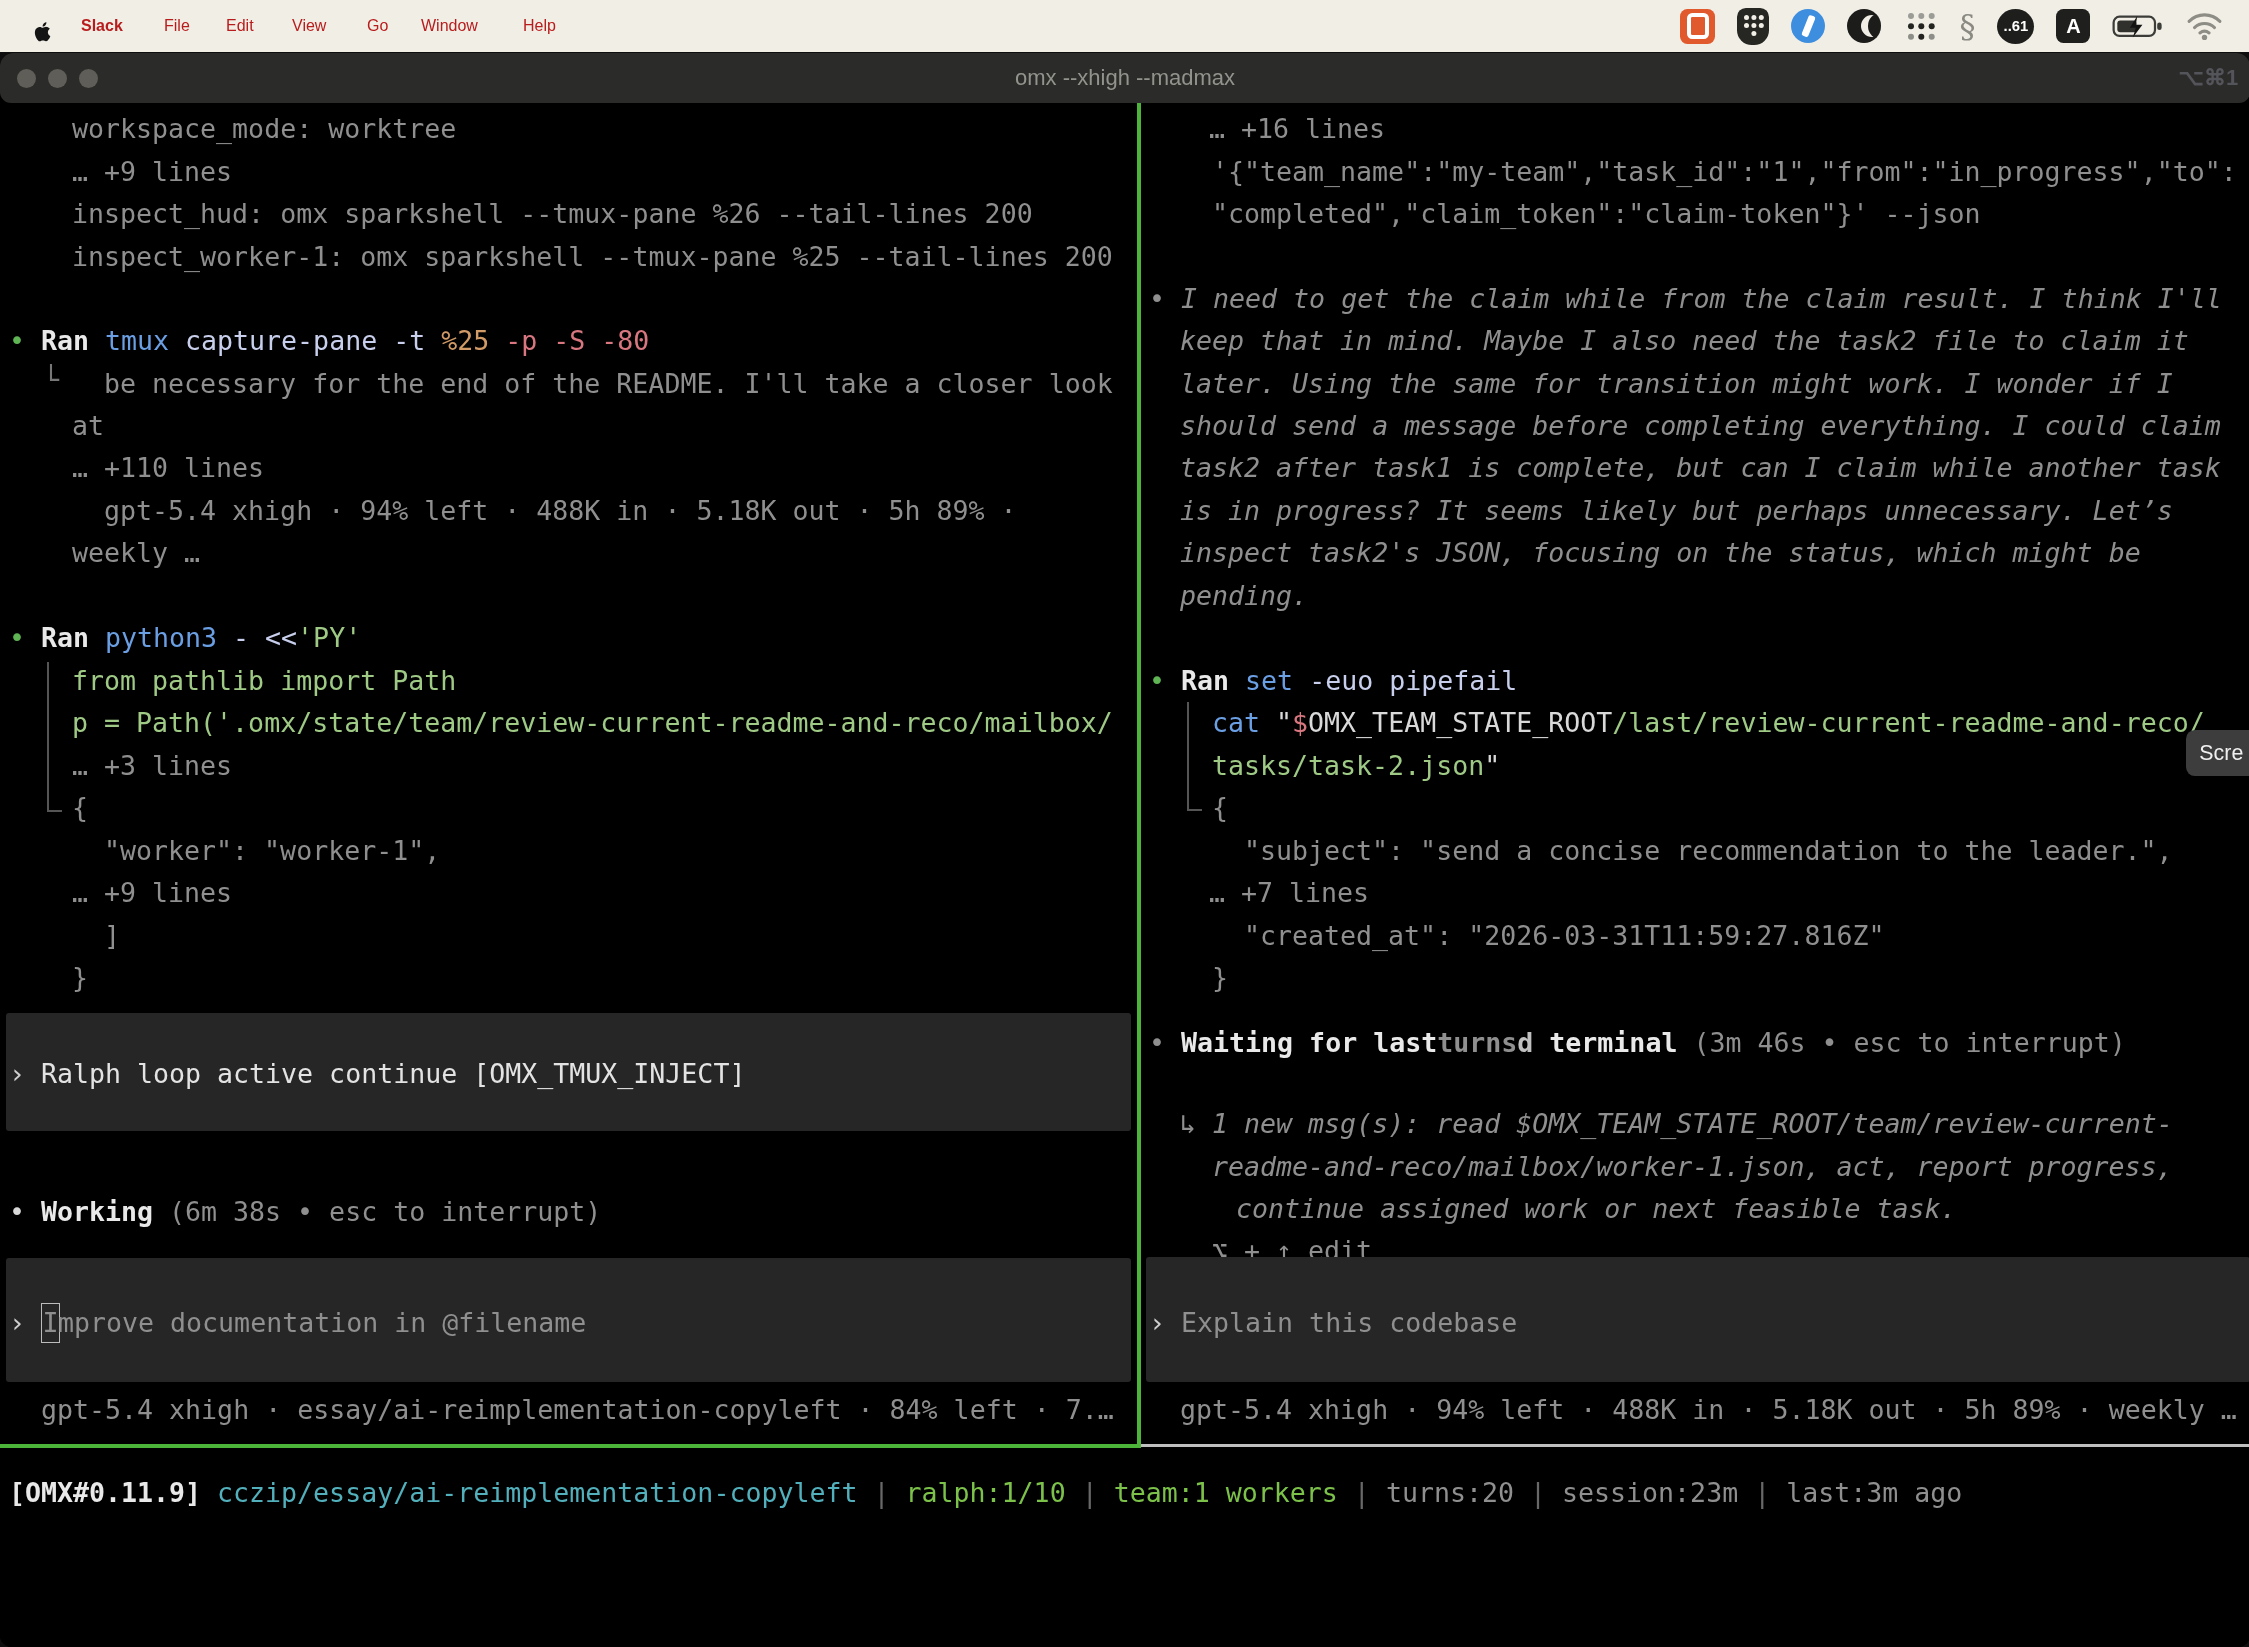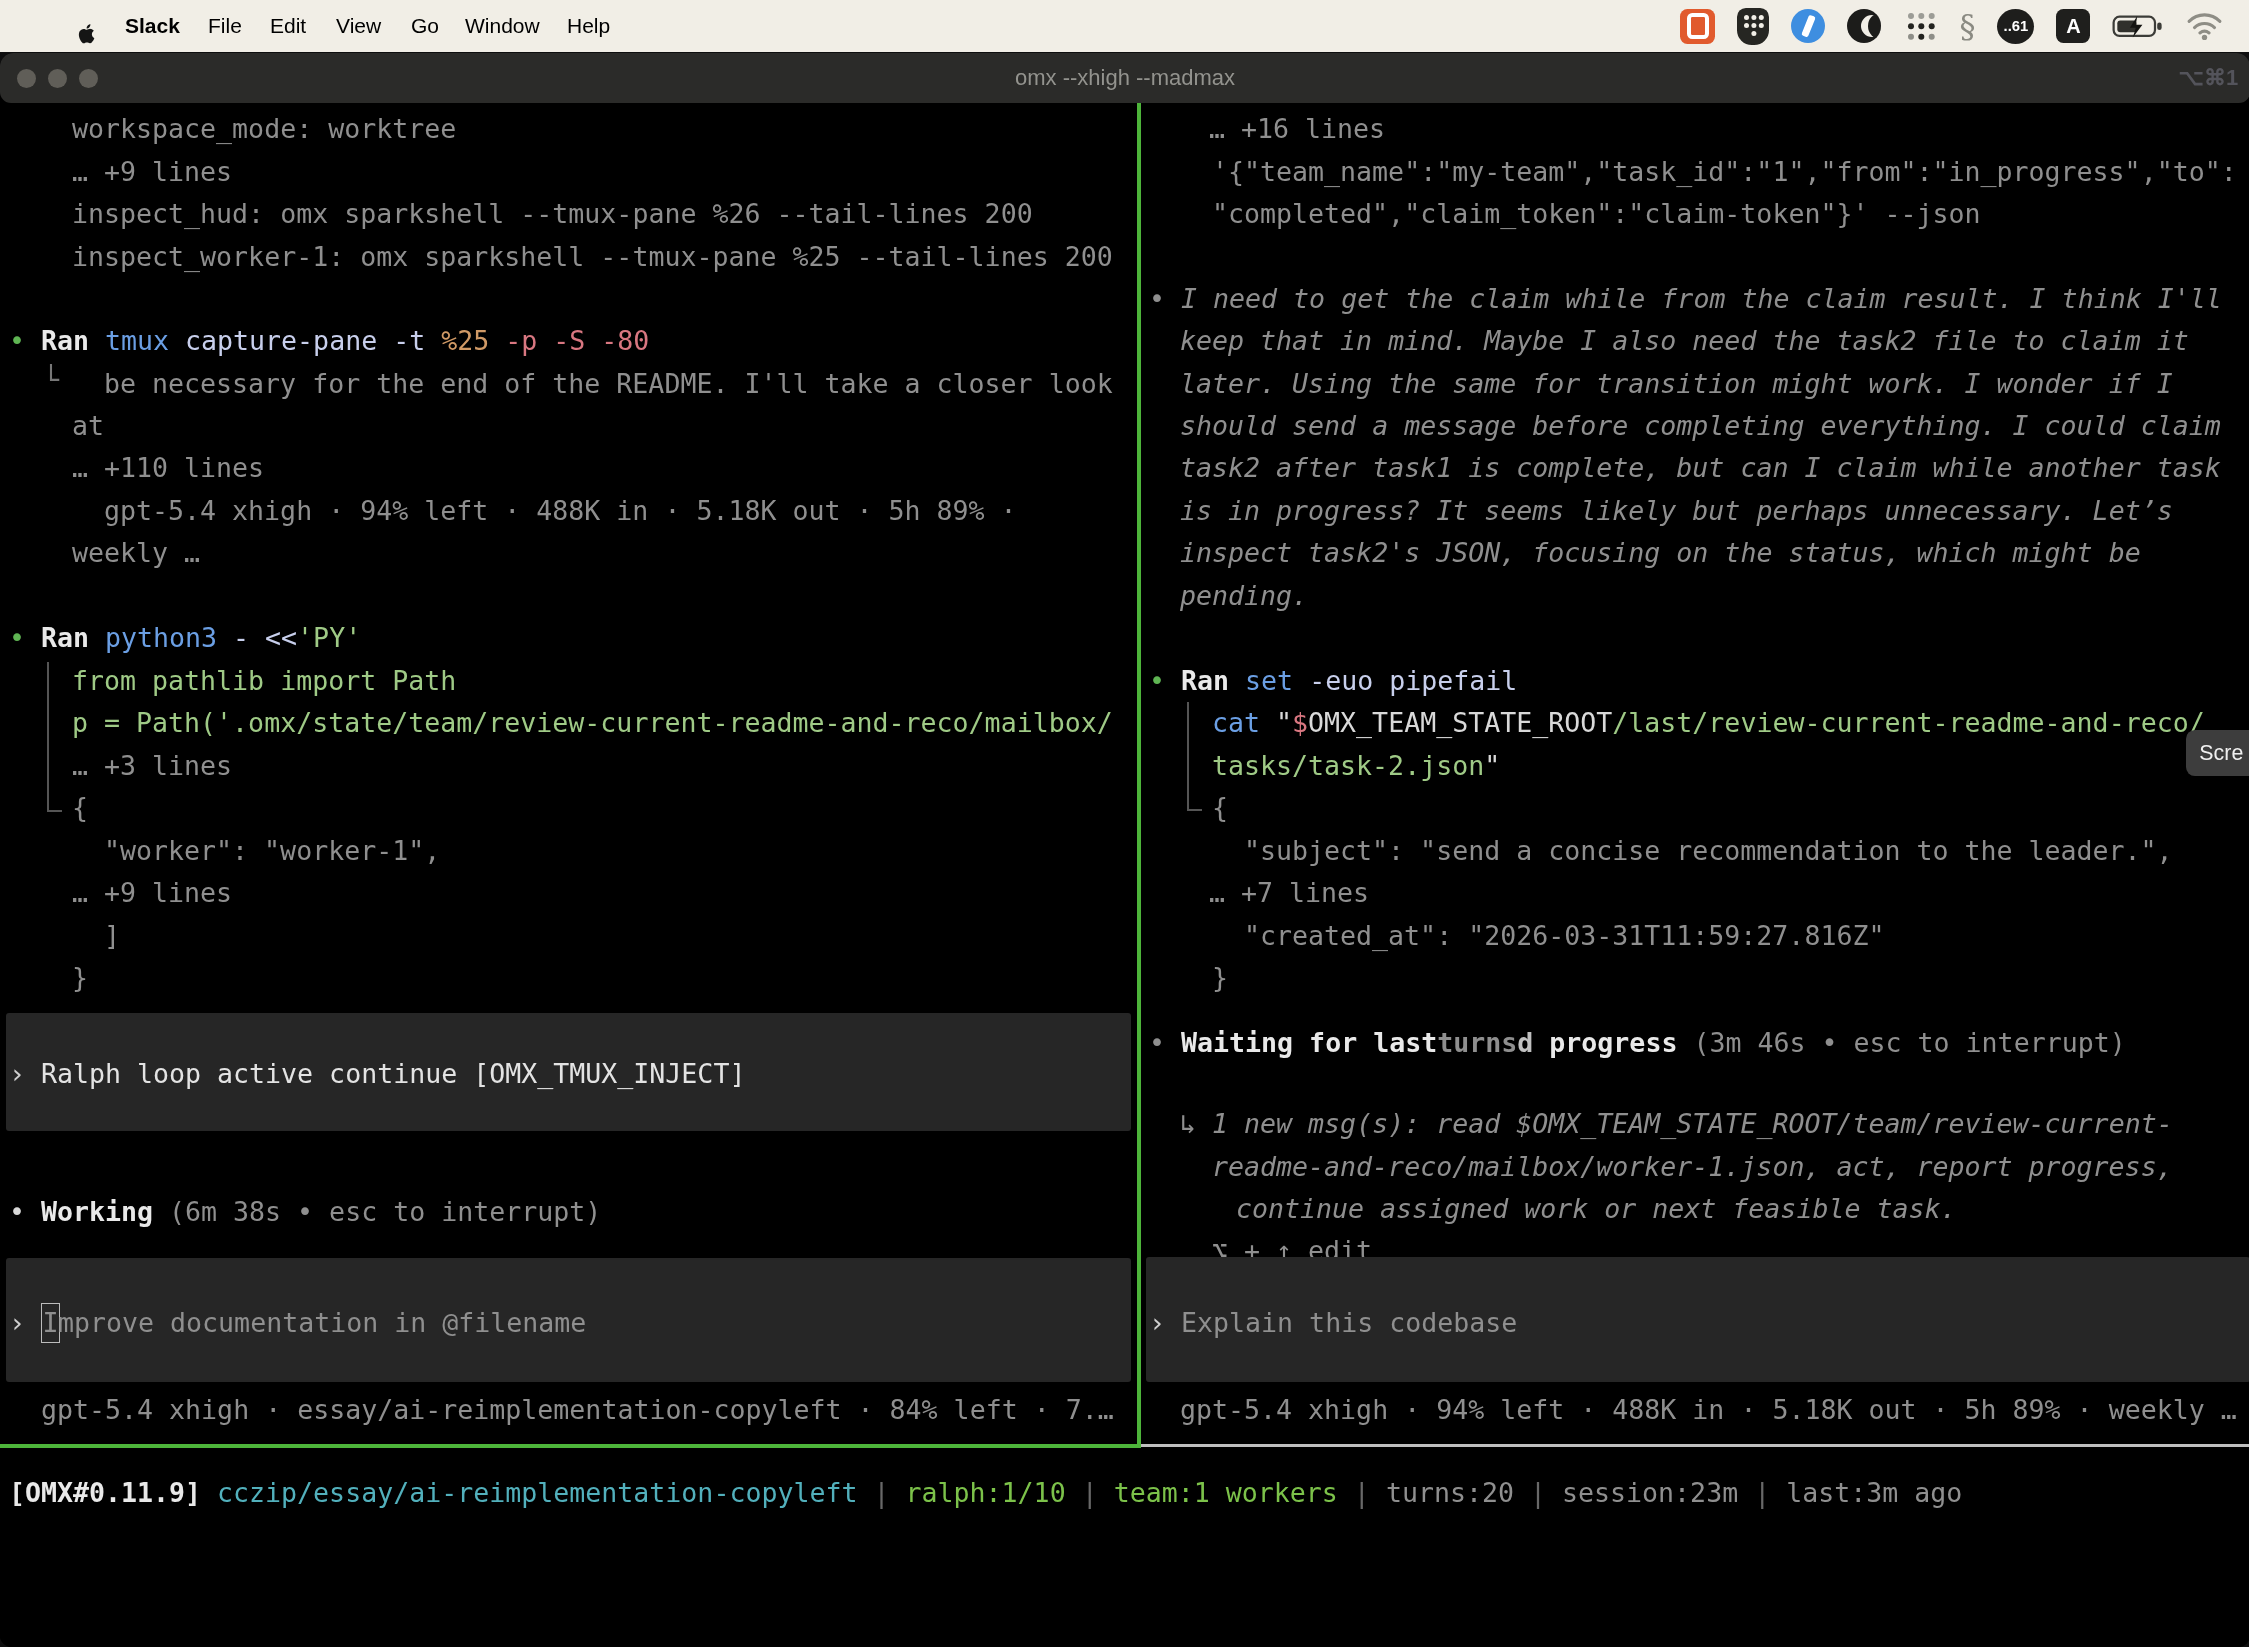--- a/index.html
+++ b/index.html
@@ -1,21 +1,21 @@
 <!DOCTYPE html>
 <html style="font-size:11.8px"><head>
 <meta charset="utf-8">
 <style>
   html,body{margin:0;padding:0;background:#111;}
   #screen{position:relative;width:2250px;height:1648px;background:#0e0e0e;overflow:hidden;}
 
   
   #menubar{position:absolute;left:0;top:0;width:2250px;height:52px;background:#f1eee6;}
   .mi{position:absolute;top:0;height:52px;line-height:52px;font-family:"Liberation Sans",sans-serif;
-      font-size:21px;color:#000000;margin-left:44px;}
+      font-size:16px;color:#b91c1c;}
   .mi.app{font-weight:700;}
   #mb-icons{position:absolute;right:26.6px;top:0;height:52px;display:flex;align-items:center;gap:22px;}
   .mbi{position:relative;display:flex;align-items:center;justify-content:center;}
 
   .icon-chat{width:35px;height:35px;background:#e15a2d;border-radius:7.4px;display:flex;align-items:center;justify-content:center;}
   .icon-chat .bub{width:14.8px;height:17.7px;border:4.4px solid #fff;border-radius:5.2px;}
   .icon-shield{width:32px;height:37px;background:#262622;border-radius:8.9px 8.9px 14.8px 14.8px;position:relative;}
   .icon-shield .dots{position:absolute;left:6.6px;top:7.4px;width:5.2px;height:5.2px;border-radius:50%;background:#f1eee6;
       box-shadow:7.4px 0 0 #f1eee6,14.8px 0 0 #f1eee6,0 8px 0 #f1eee6,7.4px 8px 0 #f1eee6,14.8px 8px 0 #f1eee6,7.4px 16px 0 #f1eee6;}
   .icon-bluecircle{width:34px;height:34px;border-radius:50%;background:#3e8ee0;position:relative;overflow:hidden;}
@@ -198,21 +198,21 @@
       <div class="ln" style="left:1149px;top:561px;"><span class="gb">• </span><span class="wh b">Ran </span><span class="bl">set </span><span class="lv">-euo pipefail</span></div>
       <div class="lshape" style="left:1187px;top:599px;width:13.3px;height:107px;"></div>
       <div class="ln" style="left:1212px;top:603px;"><span class="bl">cat </span><span style="color:#d9d9d9;">"</span><span class="rd">$</span><span style="color:#d9d9d9;">OMX_TEAM_STATE_ROOT</span><span class="gn">/last/review-current-readme-and-reco/</span></div>
       <div class="ln" style="left:1212px;top:646px;"><span class="gn">tasks/task-2.json</span><span style="color:#d9d9d9;">"</span></div>
       <div class="ln" style="left:1212px;top:688px;">{</div>
       <div class="ln" style="left:1244px;top:731px;">"subject": "send a concise recommendation to the leader.",</div>
       <div class="ln" style="left:1209px;top:773px;">… +7 lines</div>
       <div class="ln" style="left:1244px;top:816px;">"created_at": "2026-03-31T11:59:27.816Z"</div>
       <div class="ln" style="left:1212px;top:858px;">}</div>
 
-      <div class="ln" style="left:1149px;top:923px;"><span>• </span><span class="wh b">Waiting for last</span><span class="shim b">turns</span><span class="halfwh b">d </span><span class="wh b">progress</span><span class="dimm"> (3m 46s • esc to interrupt)</span></div>
+      <div class="ln" style="left:1149px;top:923px;"><span>• </span><span class="wh b">Waiting for last</span><span class="shim b">turns</span><span class="halfwh b">d </span><span class="wh b">terminal</span><span class="dimm"> (3m 46s • esc to interrupt)</span></div>
 
       <div class="ln" style="left:1180px;top:1004px;"><span>↳ </span><span class="it">1 new msg(s): read $OMX_TEAM_STATE_ROOT/team/review-current-</span></div>
       <div class="ln it" style="left:1212px;top:1047px;">readme-and-reco/mailbox/worker-1.json, act, report progress,</div>
       <div class="ln it" style="left:1212px;top:1089px;margin-left:24px;">continue assigned work or next feasible task.</div>
       <div class="ln" style="left:1212px;top:1131px;">⌥ + ↑ edit</div>
 
       <div class="band" style="left:1146px;top:1154px;width:1104px;height:125px;"></div>
       <div class="ln" style="left:1149px;top:1203px;"><span class="chv">› </span><span class="dimm">Explain this codebase</span></div>
 
       <div class="ln" style="left:1180px;top:1290px;">gpt-5.4 xhigh · 94% left · 488K in · 5.18K out · 5h 89% · weekly …</div>

